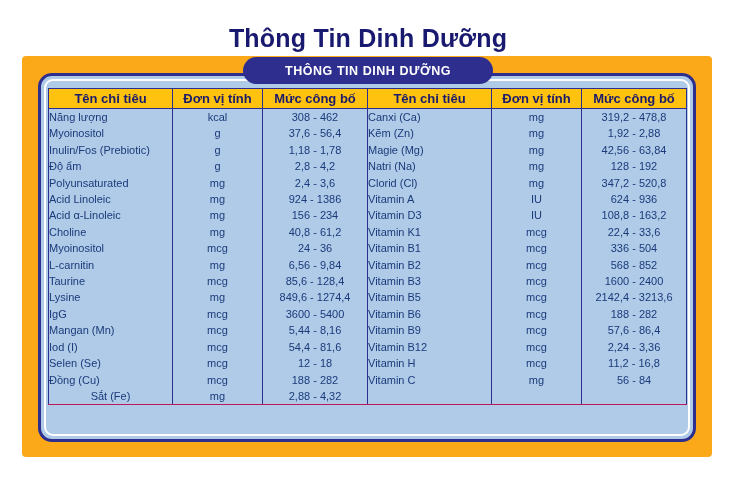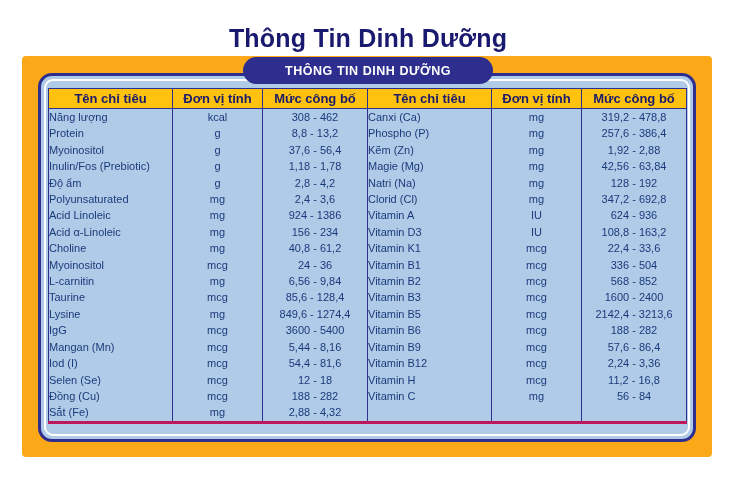--- a/index.html
+++ b/index.html
@@ -127,21 +127,22 @@
   td.c-unit  { text-align: center; margin-left: 44px; }
   td.c-value { text-align: center; }
   td.empty   { color: transparent; }
 
   col.w-name  { width: 124px; }
   col.w-unit  { width: 90px;  }
   col.w-value { width: 105px; }
 
   
   #nutrition-table tbody tr:last-child td {
-    border-bottom: 3px solid #be185d;
+    border-bottom: 1px solid #be185d;
+    text-align: center;
   }
 </style>
 </head>
 <body>
 
 <h1 id="page-title">Thông Tin Dinh Dưỡng</h1>
 
 <div id="orange-frame"></div>
 <div id="blue-frame"></div>
 <div id="inner-panel"></div>
@@ -170,28 +171,20 @@
   <tbody id="table-body">
       <tr>
         <td class="c-name">Năng lượng</td>
         <td class="c-unit">kcal</td>
         <td class="c-value">308 - 462</td>
         <td class="c-name">Canxi (Ca)</td>
         <td class="c-unit">mg</td>
         <td class="c-value">319,2 - 478,8</td>
       </tr>
       <tr>
-        <td class="c-name">Protein</td>
-        <td class="c-unit">g</td>
-        <td class="c-value">8,8 - 13,2</td>
-        <td class="c-name">Phospho (P)</td>
-        <td class="c-unit">mg</td>
-        <td class="c-value">257,6 - 386,4</td>
-      </tr>
-      <tr>
         <td class="c-name">Myoinositol</td>
         <td class="c-unit">g</td>
         <td class="c-value">37,6 - 56,4</td>
         <td class="c-name">Kẽm (Zn)</td>
         <td class="c-unit">mg</td>
         <td class="c-value">1,92 - 2,88</td>
       </tr>
       <tr>
         <td class="c-name">Inulin/Fos (Prebiotic)</td>
         <td class="c-unit">g</td>
@@ -207,21 +200,21 @@
         <td class="c-name">Natri (Na)</td>
         <td class="c-unit">mg</td>
         <td class="c-value">128 - 192</td>
       </tr>
       <tr>
         <td class="c-name">Polyunsaturated</td>
         <td class="c-unit">mg</td>
         <td class="c-value">2,4 - 3,6</td>
         <td class="c-name">Clorid (Cl)</td>
         <td class="c-unit">mg</td>
-        <td class="c-value">347,2 - 692,8</td>
+        <td class="c-value">347,2 - 520,8</td>
       </tr>
       <tr>
         <td class="c-name">Acid Linoleic</td>
         <td class="c-unit">mg</td>
         <td class="c-value">924 - 1386</td>
         <td class="c-name">Vitamin A</td>
         <td class="c-unit">IU</td>
         <td class="c-value">624 - 936</td>
       </tr>
       <tr>

